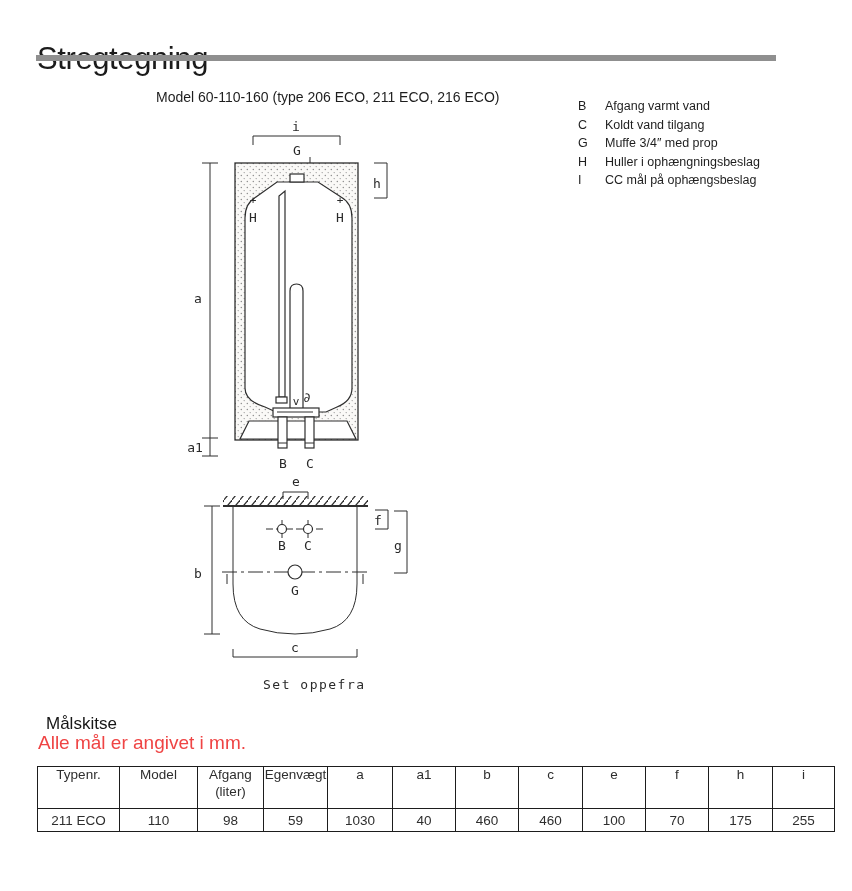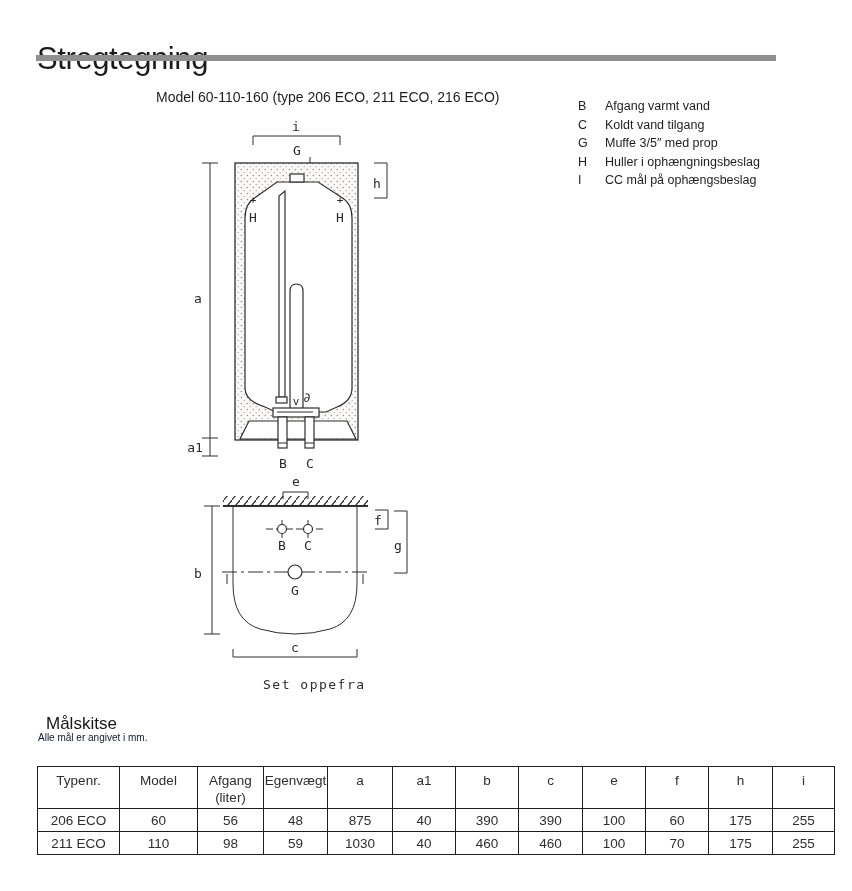--- a/index.html
+++ b/index.html
@@ -14,25 +14,25 @@
   .legend-row { display:flex; line-height:18.6px; }
   .legend-letter { width:27px; flex:none; }
 
   svg.drawing { position:absolute; left:150px; top:108px; width:290px; height:600px; }
   svg.drawing text { font-family:"DejaVu Sans Mono",monospace; font-size:13px; fill:#2a2a2a; }
   svg.drawing text.small { font-size:11px; }
   .shape { fill:#ffffff; stroke:#2e2e2e; stroke-width:1.2; }
   .thin  { fill:none; stroke:#2e2e2e; stroke-width:1; }
 
   .section-heading { position:absolute; left:38px; top:706px; margin:8px; font-size:17px; font-weight:400; color:#161616; }
-  .units-note { position:absolute; left:38px; top:732px; font-size:10px; color:#0f172a; }
+  .units-note { position:absolute; left:38px; top:732px; font-size:19px; color:#ef4444; }
 
   table.dims { position:absolute; left:37px; top:766px; width:797px; border-collapse:collapse; table-layout:fixed; font-size:13.5px; color:#2e2e2e; }
   table.dims th, table.dims td { border:1.4px solid #1d1d1d; text-align:center; padding:0; font-weight:400; }
-  table.dims th { vertical-align:top; padding-top:6px; height:42px; box-sizing:border-box; white-space:pre-line; line-height:1.25; }
+  table.dims th { vertical-align:top; height:42px; box-sizing:border-box; white-space:pre-line; line-height:1.25; }
   table.dims td { height:22px; }
 </style>
 </head>
 <body>
 
 <div>
 
   <h1 class="title">Stregtegning</h1>
   <div class="rule"></div>
 
@@ -42,21 +42,21 @@
       <div class="legend-row">
         <span class="legend-letter">B</span>
         <span>Afgang varmt vand</span>
       </div>
       <div class="legend-row">
         <span class="legend-letter">C</span>
         <span>Koldt vand tilgang</span>
       </div>
       <div class="legend-row">
         <span class="legend-letter">G</span>
-        <span>Muffe 3/5″ med prop</span>
+        <span>Muffe 3/4″ med prop</span>
       </div>
       <div class="legend-row">
         <span class="legend-letter">H</span>
         <span>Huller i ophængningsbeslag</span>
       </div>
       <div class="legend-row">
         <span class="legend-letter">I</span>
         <span>CC mål på ophængsbeslag</span>
       </div>
     </div>
@@ -199,34 +199,20 @@
           <th>b</th>
           <th>c</th>
           <th>e</th>
           <th>f</th>
           <th>h</th>
           <th>i</th>
         </tr>
     </thead>
     <tbody>
         <tr>
-          <td>206 ECO</td>
-          <td>60</td>
-          <td>56</td>
-          <td>48</td>
-          <td>875</td>
-          <td>40</td>
-          <td>390</td>
-          <td>390</td>
-          <td>100</td>
-          <td>60</td>
-          <td>175</td>
-          <td>255</td>
-        </tr>
-        <tr>
           <td>211 ECO</td>
           <td>110</td>
           <td>98</td>
           <td>59</td>
           <td>1030</td>
           <td>40</td>
           <td>460</td>
           <td>460</td>
           <td>100</td>
           <td>70</td>

